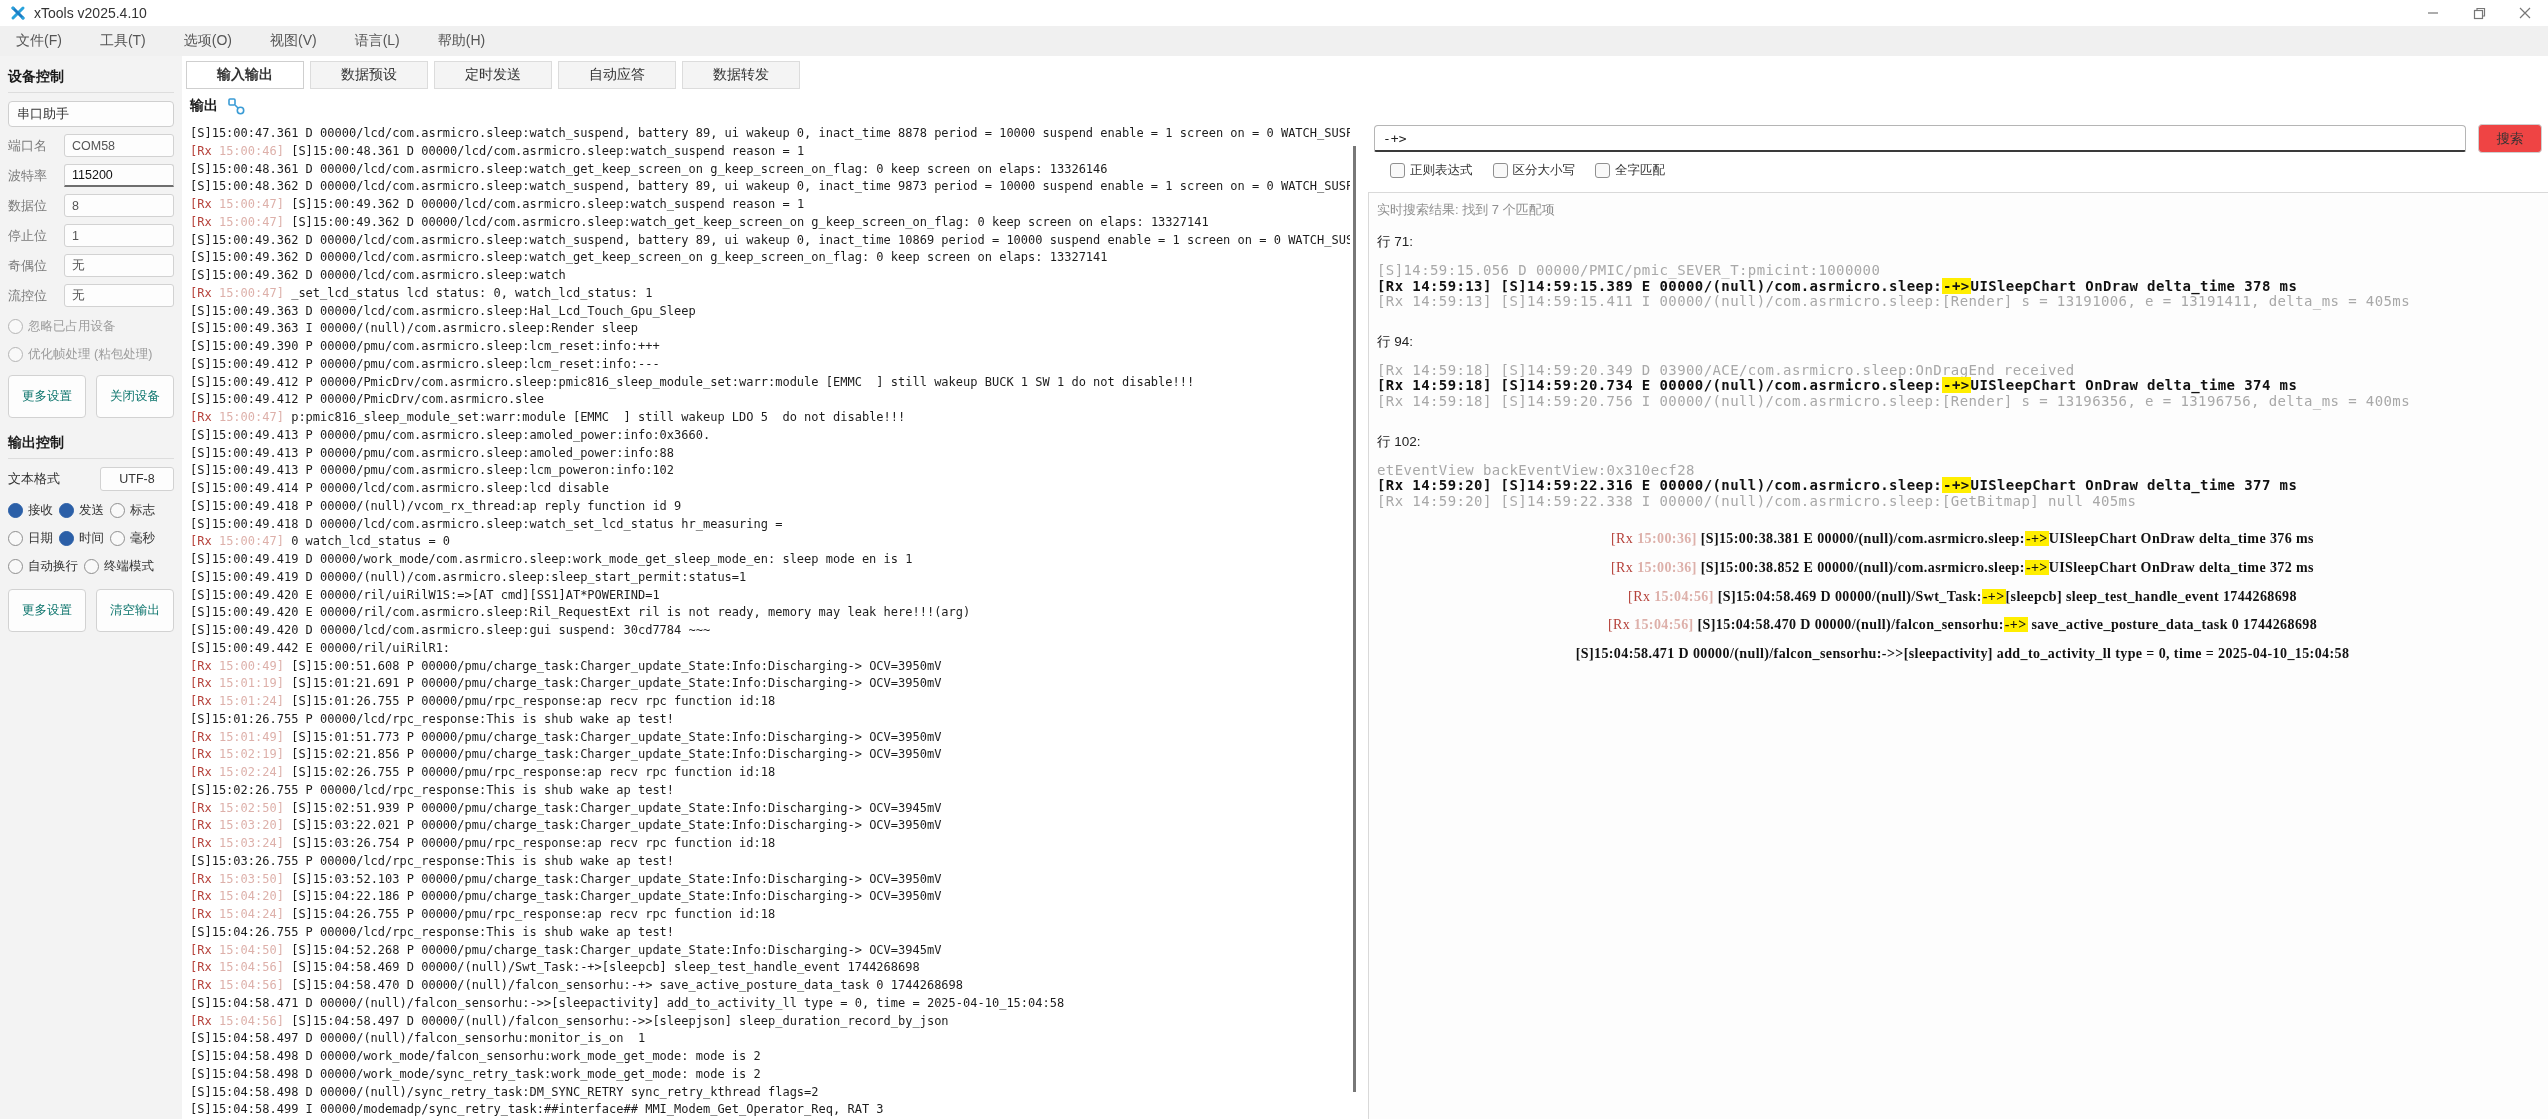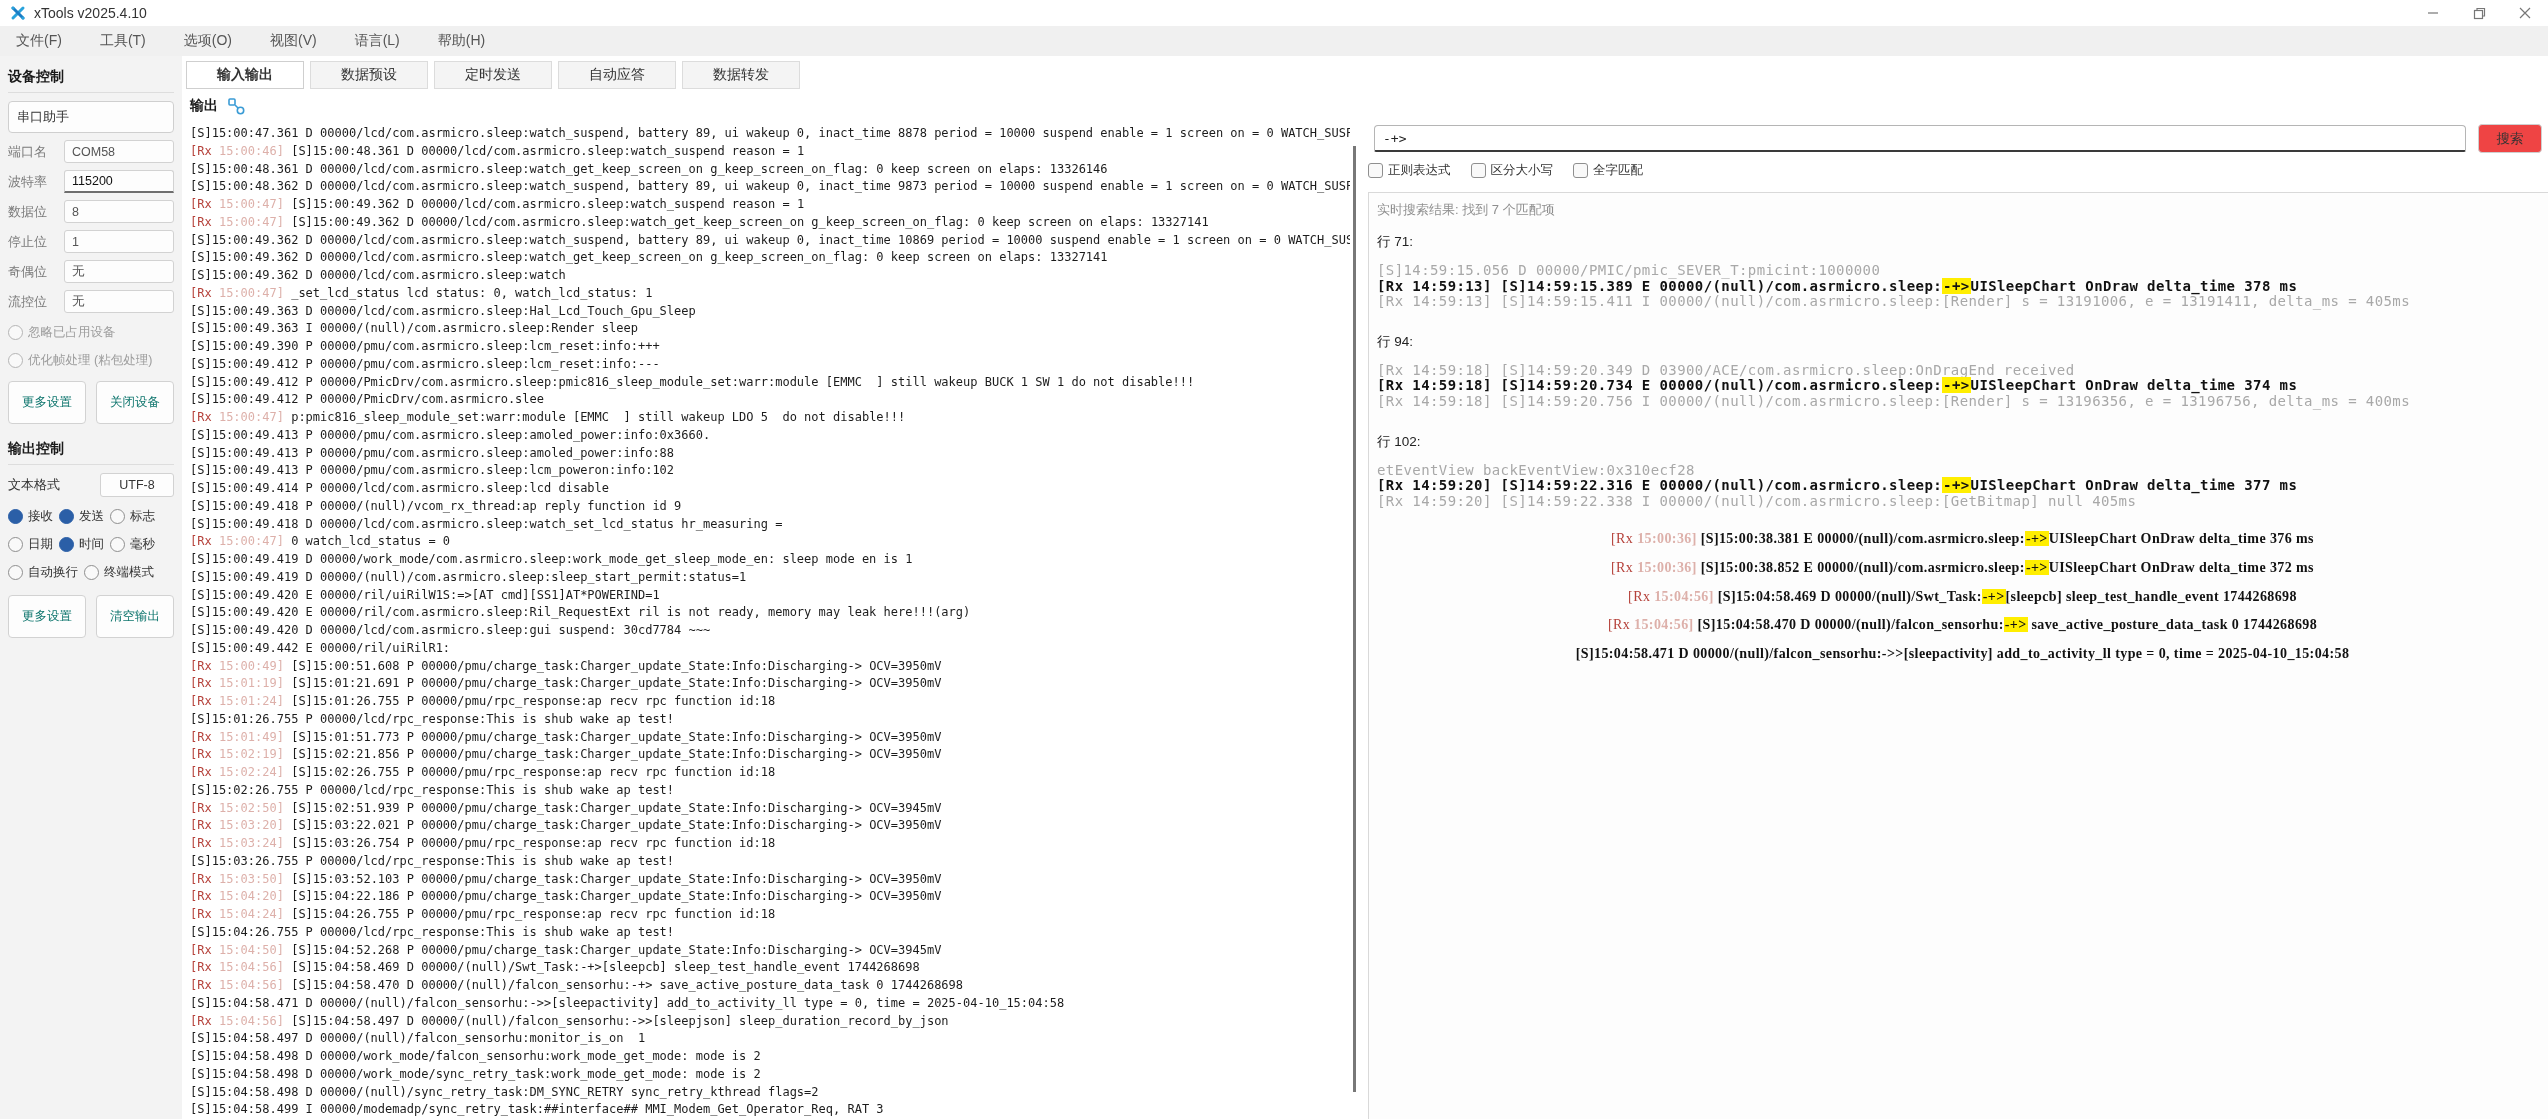--- a/index.html
+++ b/index.html
@@ -13,21 +13,21 @@
   .win-btn { width:46px; height:26px; display:flex; align-items:center; justify-content:center; color:#666; }
   .menubar { position:absolute; left:0; top:26px; width:2548px; height:30px; background:#f0f0f0;
              display:flex; align-items:center; padding-left:16px; gap:38px; }
   .menu-item { font-size:14px; color:#555; }
 
   
   .sidebar { position:absolute; left:0; top:56px; width:182px; bottom:0; background:#f3f3f3;
              padding:12px 8px 0 8px; }
   .sb-header { font-size:14px; font-weight:bold; color:#1a1a1a; margin-bottom:6px; }
   .sb-hr { border-top:1px solid #ddd; margin-bottom:8px; }
-  .sb-select { height:32px; background:#fdfdfd; border:1px solid #cfcfcf; border-radius:4px;
+  .sb-select { height:26px; background:#fdfdfd; border:1px solid #cfcfcf; border-radius:4px;
                font-size:13px; color:#333; display:flex; align-items:center; padding-left:8px; }
   .sb-row { display:flex; align-items:center; margin-top:7px; }
   .sb-label { width:56px; font-size:13px; color:#7a7a7a; flex:none; }
   .sb-input { flex:1; height:23px; background:#fdfdfd; border:1px solid #d2d2d2; border-radius:3px;
               font-size:12.5px; color:#555; display:flex; align-items:center; padding-left:7px; }
   .sb-input.editable { color:#111; border-bottom:2px solid #6e6e6e; border-radius:3px 3px 0 0; }
   .cb-row { display:flex; align-items:center; margin-top:11px; gap:6px; flex-wrap:nowrap; }
   .cb-item { display:flex; align-items:center; gap:5px; }
   .cb-box { width:15px; height:15px; border:1.5px solid #8f8f8f; border-radius:50%; background:#f9f9f9; flex:none; }
   .cb-box.sq { border-radius:3px; }
@@ -60,21 +60,21 @@
 
   
   .rightpanel { position:absolute; left:1368px; top:56px; right:0; bottom:0; background:#ffffff; }
   .search-row { position:absolute; left:6px; right:6px; top:68px; display:flex; align-items:center; }
   .search-input { flex:1; height:27px; background:#fff; border:1px solid #b5b5b5; border-bottom:2px solid #3a3a3a;
                   border-radius:4px 4px 2px 2px; padding:0 8px;
                   font-family:"DejaVu Sans Mono", monospace; font-size:13px; color:#222; outline:none; }
   .search-btn { margin-left:12px; width:64px; height:29px; background:#ef4444; border:1px solid #cfcfcf;
                 border-radius:4px; font-size:13.5px; color:#333;
                 display:flex; align-items:center; justify-content:center; flex:none; }
-  .options-row { position:absolute; left:0; top:106px; display:flex; gap:20px; }
+  .options-row { position:absolute; left:22px; top:106px; display:flex; gap:20px; }
   .results { position:absolute; left:0; right:0; top:136px; bottom:0; background:#fdfdfd;
              border-top:1px solid #d9d9d9; border-left:1px solid #d9d9d9; padding:8px 0 0 8px; overflow:hidden; }
   .res-status { font-size:13px; color:#8f8f8f; margin-bottom:4px; }
   .res-group-header { font-size:13.5px; color:#222; margin:14px 0 12px 0; }
   .res-line { font-family:"DejaVu Sans Mono", monospace; font-size:14px; letter-spacing:0.4px;
               line-height:15.6px; white-space:pre; }
   .res-line.context { color:#a8a8a8; }
   .res-line.match { color:#111; font-weight:bold; }
   .res-single { font-family:Liberation Serif, serif; font-size:14px; letter-spacing:0.4px;
                 line-height:15.6px; white-space:pre; color:#111; font-weight:bold; margin-top:13px;text-align:center; }

